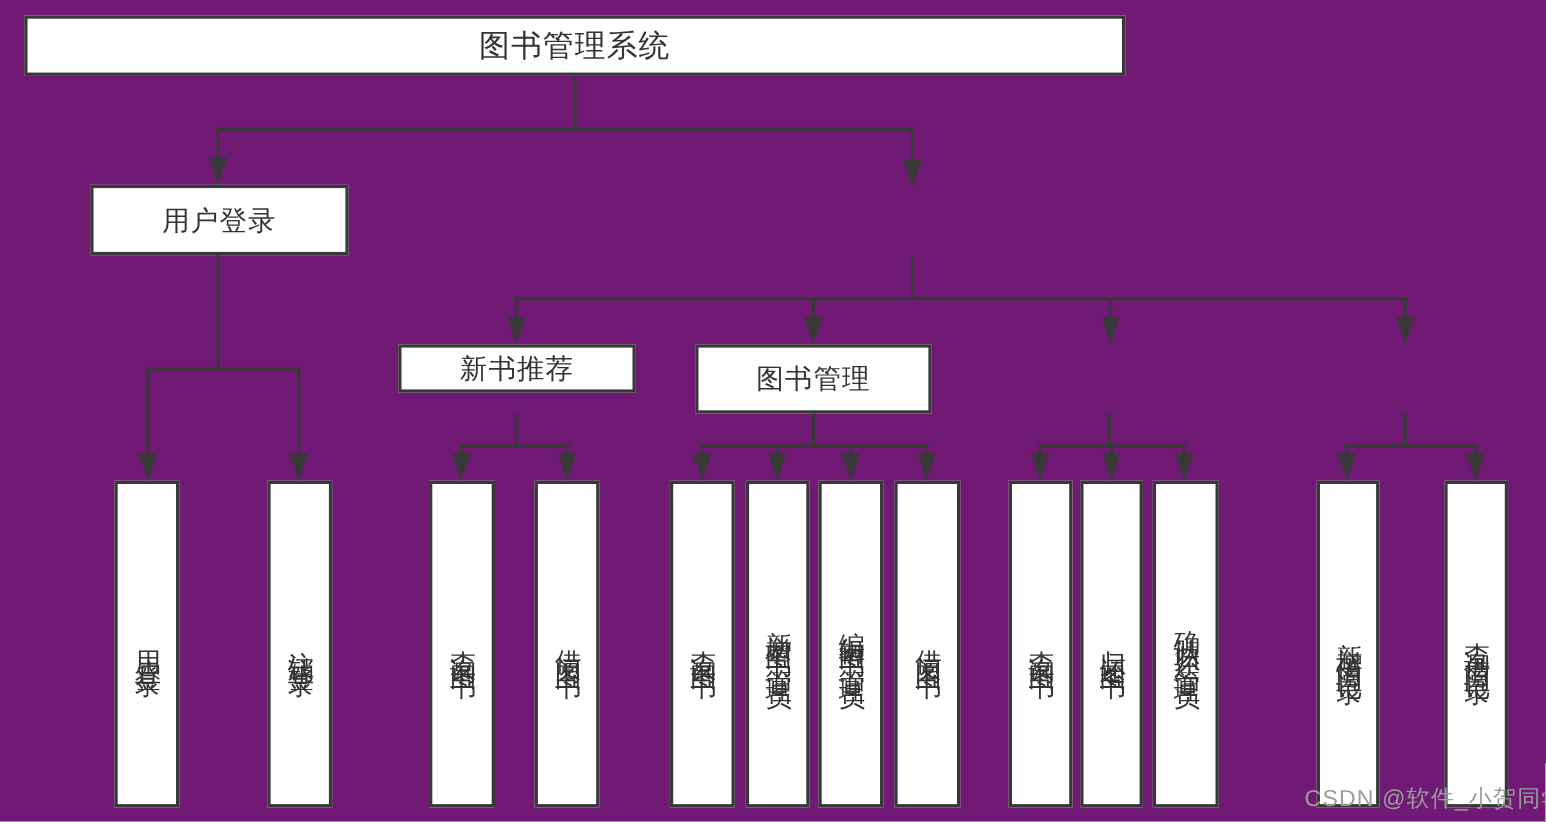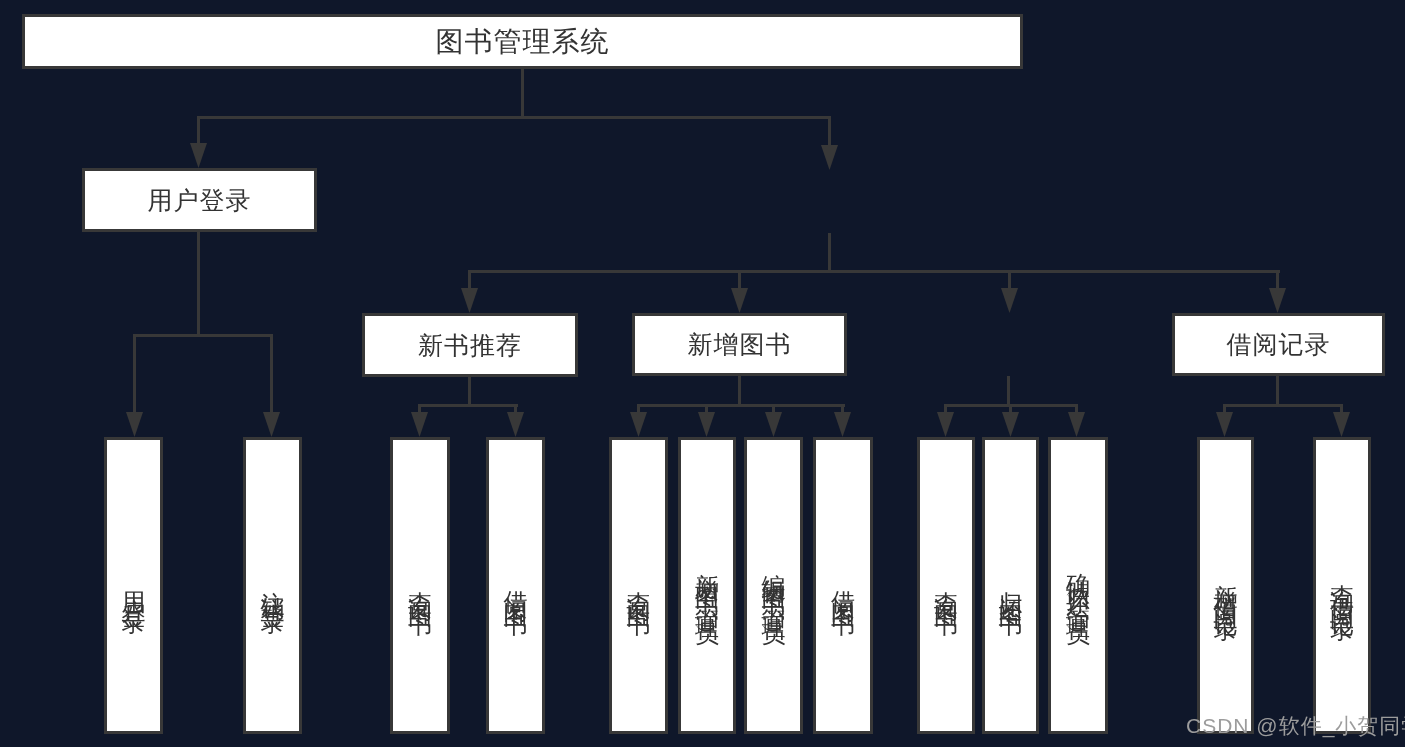--- a/index.html
+++ b/index.html
@@ -1,20 +1,20 @@
 <!DOCTYPE html>
 <html><head>
 <meta charset="utf-8">
 <style>
   html, body { margin:0; padding:0; background:#ffffff; }
   .canvas {
     position: relative;
     width: 1405px;
     height: 747px;
-    background: #0f172a;
+    background: #701a75;
     font-family: "Liberation Sans", "DejaVu Sans", sans-serif;
     overflow: hidden;
   }
   .node {
     position: absolute;
     box-sizing: border-box;
     border: 3px solid #383838;
     background: #ffffff;
     color: #333333;
     display: flex;
@@ -55,28 +55,25 @@
 <div class="canvas" id="canvas">
 
   <div class="node root-node" style="left:22px; top:14px; width:1001px; height:55px;">
     <span>图书管理系统</span>
   </div>
 
   <div class="node h-node" style="left:82px; top:168px; width:235px; height:64px;">
     <span>用户登录</span>
   </div>
 
-  <div class="node h-node" style="left:362px; top:313px; width:216px; height:64px;">
+  <div class="node h-node" style="left:362px; top:313px; width:216px; height:44px;">
     <span>新书推荐</span>
   </div>
   <div class="node h-node" style="left:632px; top:313px; width:215px; height:63px;">
-    <span>新增图书</span>
-  </div>
-  <div class="node h-node" style="left:1172px; top:313px; width:213px; height:63px;">
-    <span>借阅记录</span>
+    <span>图书管理</span>
   </div>
 
   <div class="node leaf" style="left:104px; top:437px; width:59px; height:297px;">
     <span class="vtext">用户登录</span>
   </div>
   <div class="node leaf" style="left:243px; top:437px; width:59px; height:297px;">
     <span class="vtext">注销登录</span>
   </div>
 
   <div class="node leaf" style="left:390px; top:437px; width:60px; height:297px;">

